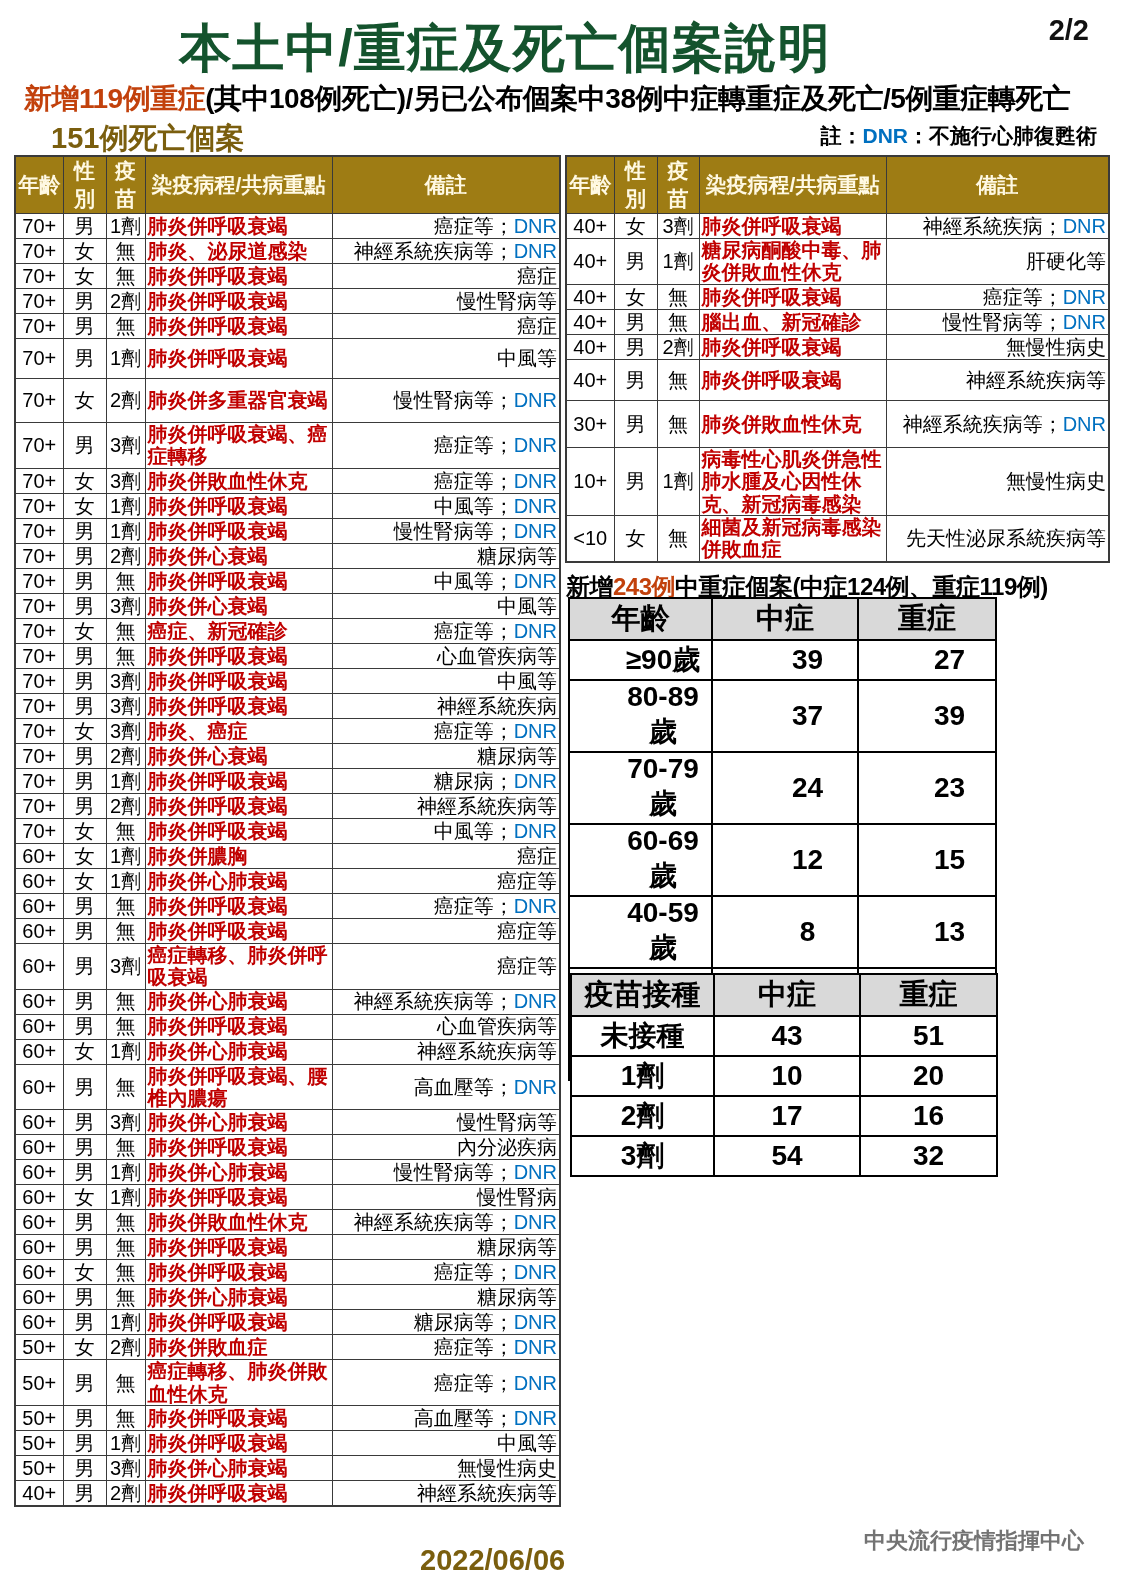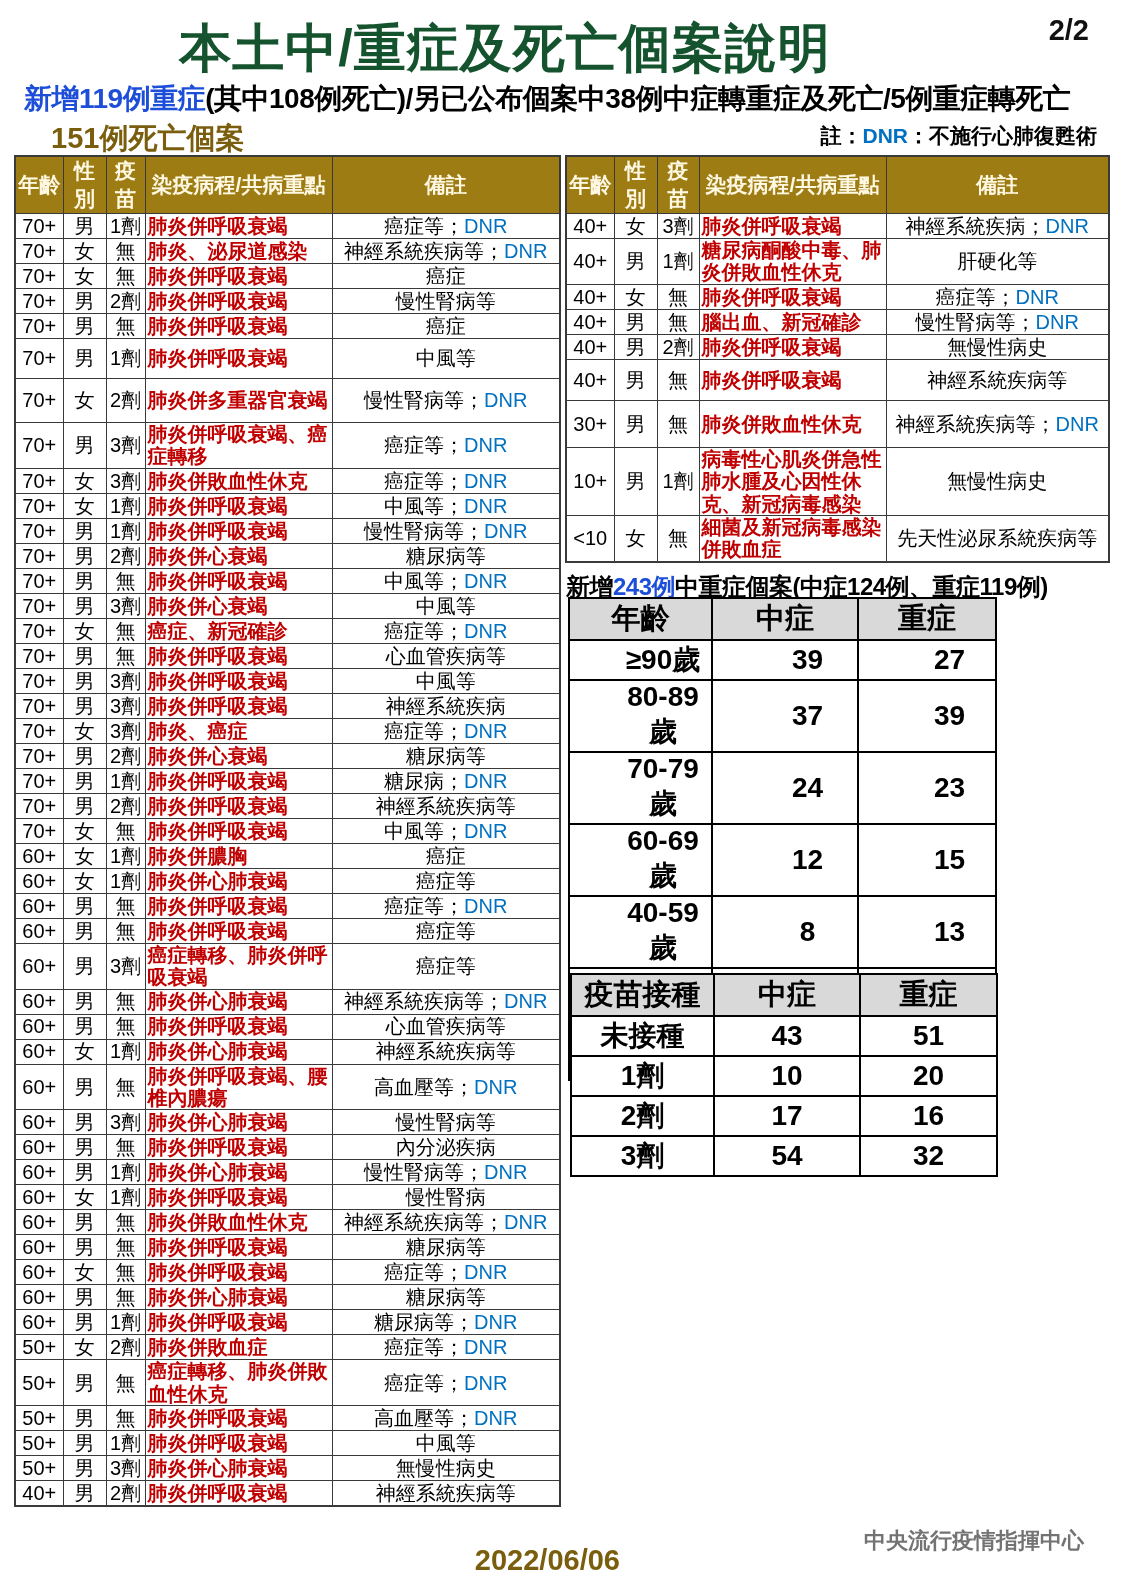--- a/index.html
+++ b/index.html
@@ -15,21 +15,21 @@
     white-space:nowrap;
   }
   .page-num {
     position:absolute; top:14px; right:34px;
     font-size:29px; font-weight:bold; color:#111;
   }
   .subtitle {
     position:absolute; top:80px; left:24px; width:1090px;
     font-size:28px; font-weight:bold; white-space:nowrap; letter-spacing:-0.5px;
   }
-  .red { color:#1d4ed8; }
+  .red { color:#c2410c; }
   .blue { color:#0070C0; }
   .deaths-line {
     position:absolute; top:119px; left:30px;
     font-size:29px; font-weight:bold; color:#7A5E0E;margin-left:21px;
   }
   .dnr-note {
     position:absolute; top:122px; right:26px;
     font-size:21px; font-weight:600; color:#000;
   }
   table.case {
@@ -43,40 +43,40 @@
     font-size:21px; font-weight:bold; height:27px;
     border:1px solid #3A3A3A; padding:0 1px; text-align:center;
   }
   table.case td {
     border:1px solid #3A3A3A; font-size:20px; line-height:1.12;
     height:25px; padding:0 2px; vertical-align:middle;
   }
   table.case { border:2px solid #3A3A3A; }
   td.age, td.sex, td.vax { text-align:center; }
   td.disease { color:#C00000; font-weight:bold; text-align:left;margin-left:28px; }
-  td.note-cell { text-align:center; }
+  td.note-cell { text-align:right; }
   .mid-title {
     position:absolute; left:566px; top:557px;
     font-size:24px; font-weight:bold; white-space:nowrap; letter-spacing:-0.5px;margin-top:14px;
   }
   table.stat {
     position:absolute; border-collapse:collapse; table-layout:fixed;
     text-align:center; font-weight:bold; background:#fff;
   }
   #age-table     { left:568px; top:597px; width:427px; }
   #vaccine-table { left:570px; top:973px; width:426px; }
   table.stat th {
     background:#D9D9D9; border:2px solid #000;
     font-size:29px; height:41px; font-weight:bold;
   }
   table.stat td { border:2px solid #000; font-size:28px; }
   #age-table td { height:35px;padding-left:45px; }
   #vaccine-table td { height:40px; }
   .footer-date {
-    position:absolute; left:420px; top:1544px; width:200px; text-align:right;
+    position:absolute; left:420px; top:1544px; width:200px; text-align:left;
     font-size:29px; font-weight:bold; color:#7A5E0E;
   }
   .footer-org {
     position:absolute; left:864px; top:1526px;
     font-size:22px; font-weight:bold; color:#737373; white-space:nowrap;
   }
 </style>
 </head>
 <body>
 

